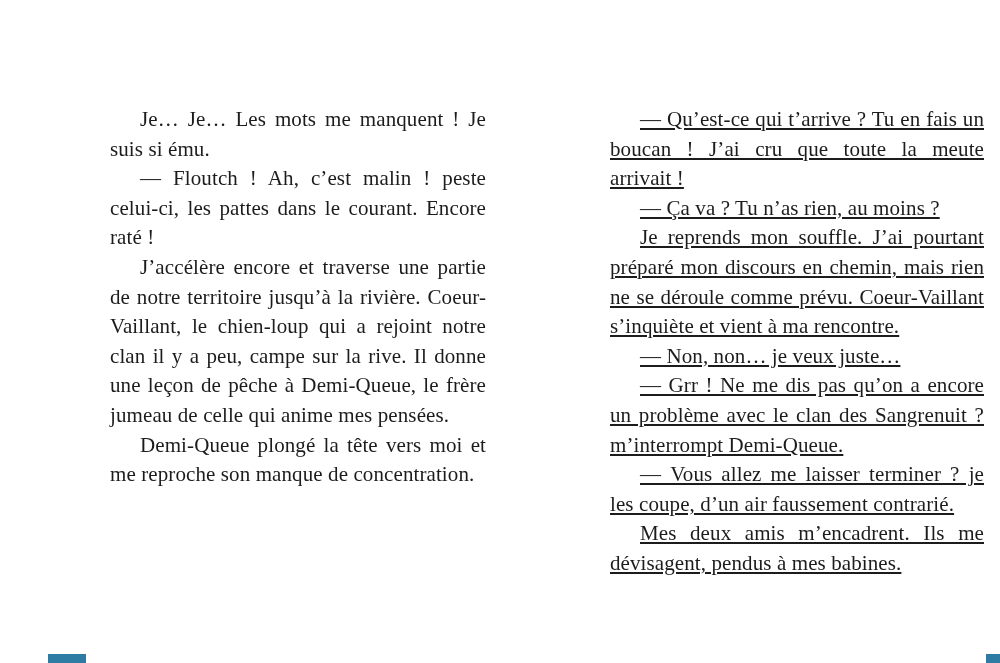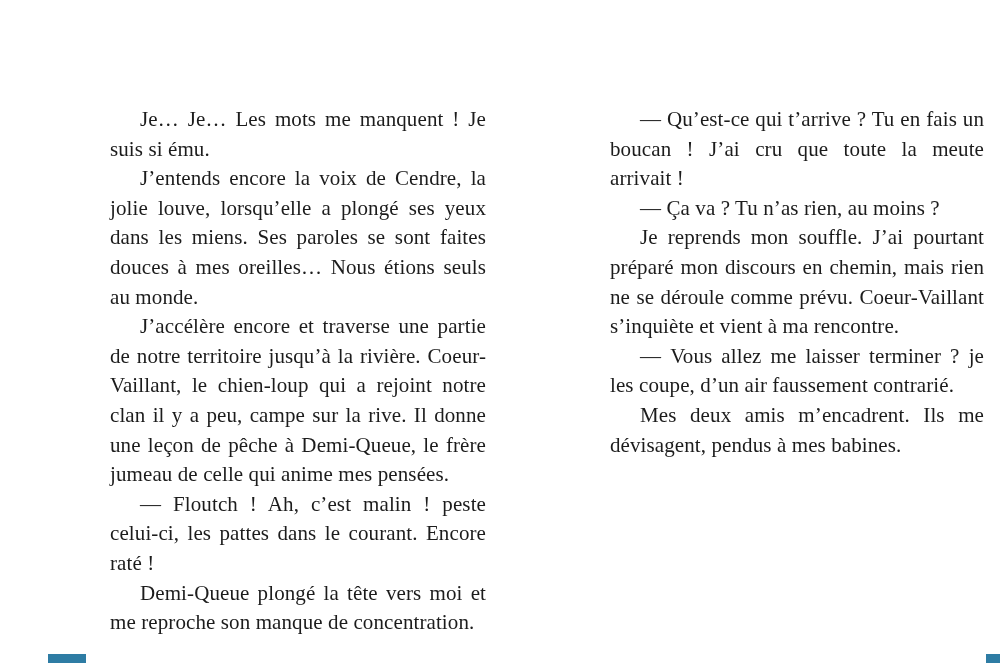--- a/index.html
+++ b/index.html
@@ -23,21 +23,21 @@
     line-height: 29.6px;
     color: #1c1c1c;
     text-align: justify;
     letter-spacing: 0.1px;
   }
   .text-block p {
     text-indent: 30px;
     margin: 0;
   }
   .text-left  { left: 62px;  width: 376px; }
-  .text-right { left: 562px; width: 374px; }
+  .text-right { left: 562px; width: 374px; text-decoration: underline; }
   .page-tab {
     position: absolute;
     top: 606px;
     width: 38px;
     height: 31px;
     background: var(--accent, #2e7ca4);
     color: #ffffff;
     font-family: "Liberation Sans", "DejaVu Sans", sans-serif;
     font-weight: bold;
     font-size: 17px;
@@ -48,30 +48,31 @@
   .tab-left  { left: 0; }
   .tab-right { right: 0; }
 </style>
 </head>
 <body>
 
 <div class="spread">
 
   <div class="text-block text-left">
       <p>Je… Je… Les mots me manquent&nbsp;! Je suis si ému.</p>
-      <p>J’entends encore la voix de Cendre, la jolie louve, lorsqu’elle a plongé ses yeux dans les miens. Ses paroles se sont faites douces à mes oreilles… Nous étions seuls au monde.</p>
+      <p>—&nbsp;Floutch&nbsp;! Ah, c’est malin&nbsp;! peste celui-ci, les pattes dans le courant. Encore raté&nbsp;!</p>
       <p>J’accélère encore et traverse une partie de notre territoire jusqu’à la rivière. Coeur-Vaillant, le chien-loup qui a rejoint notre clan il y a peu, campe sur la rive. Il donne une leçon de pêche à Demi-Queue, le frère jumeau de celle qui anime mes pensées.</p>
-      <p>—&nbsp;Floutch&nbsp;! Ah, c’est malin&nbsp;! peste celui-ci, les pattes dans le courant. Encore raté&nbsp;!</p>
       <p>Demi-Queue plongé la tête vers moi et me reproche son manque de concentration.</p>
     </div>
 
   <div class="text-block text-right">
       <p>—&nbsp;Qu’est-ce qui t’arrive&nbsp;? Tu en fais un boucan&nbsp;! J’ai cru que toute la meute arrivait&nbsp;!</p>
       <p>—&nbsp;Ça va&nbsp;? Tu n’as rien, au moins&nbsp;?</p>
       <p>Je reprends mon souffle. J’ai pourtant préparé mon discours en chemin, mais rien ne se déroule comme prévu. Coeur-Vaillant s’inquiète et vient à ma rencontre.</p>
+      <p>—&nbsp;Non, non… je veux juste…</p>
+      <p>—&nbsp;Grr&nbsp;! Ne me dis pas qu’on a encore un problème avec le clan des Sangrenuit&nbsp;? m’interrompt Demi-Queue.</p>
       <p>—&nbsp;Vous allez me laisser terminer&nbsp;? je les coupe, d’un air faussement contrarié.</p>
       <p>Mes deux amis m’encadrent. Ils me dévisagent, pendus à mes babines.</p>
     </div>
 
   <div class="page-tab tab-left">
     <span>6</span>
   </div>
 
   <div class="page-tab tab-right">
     <span>7</span>

